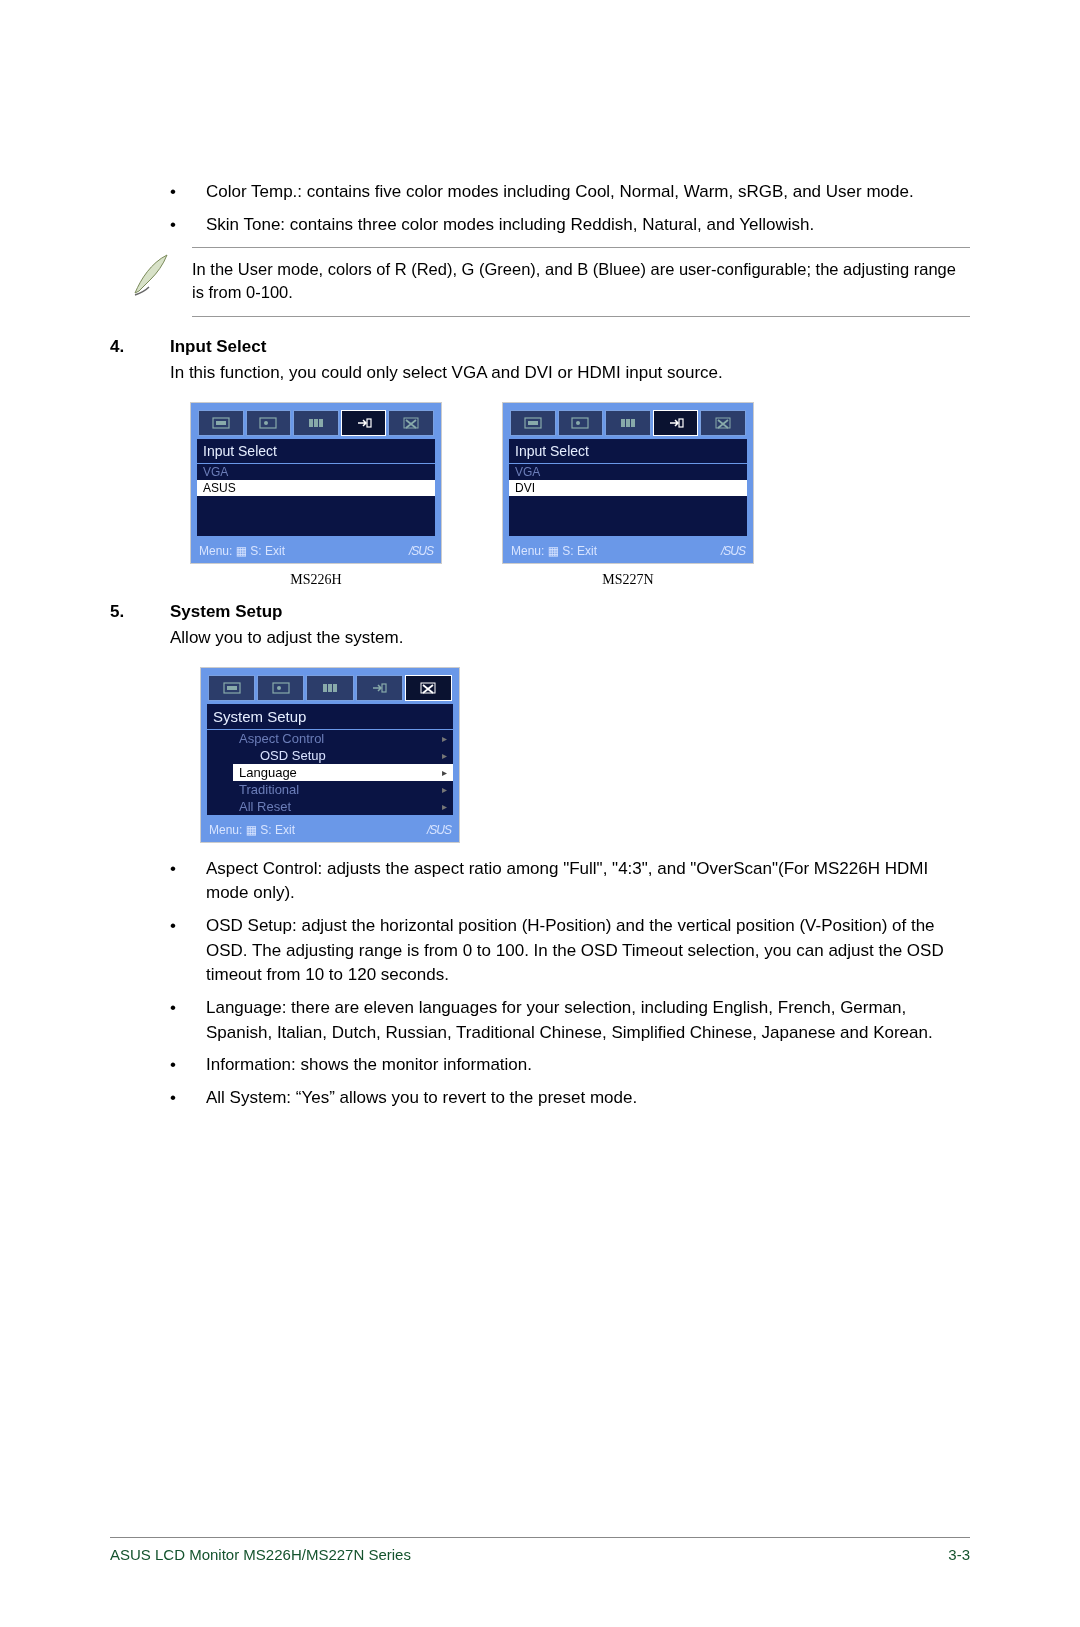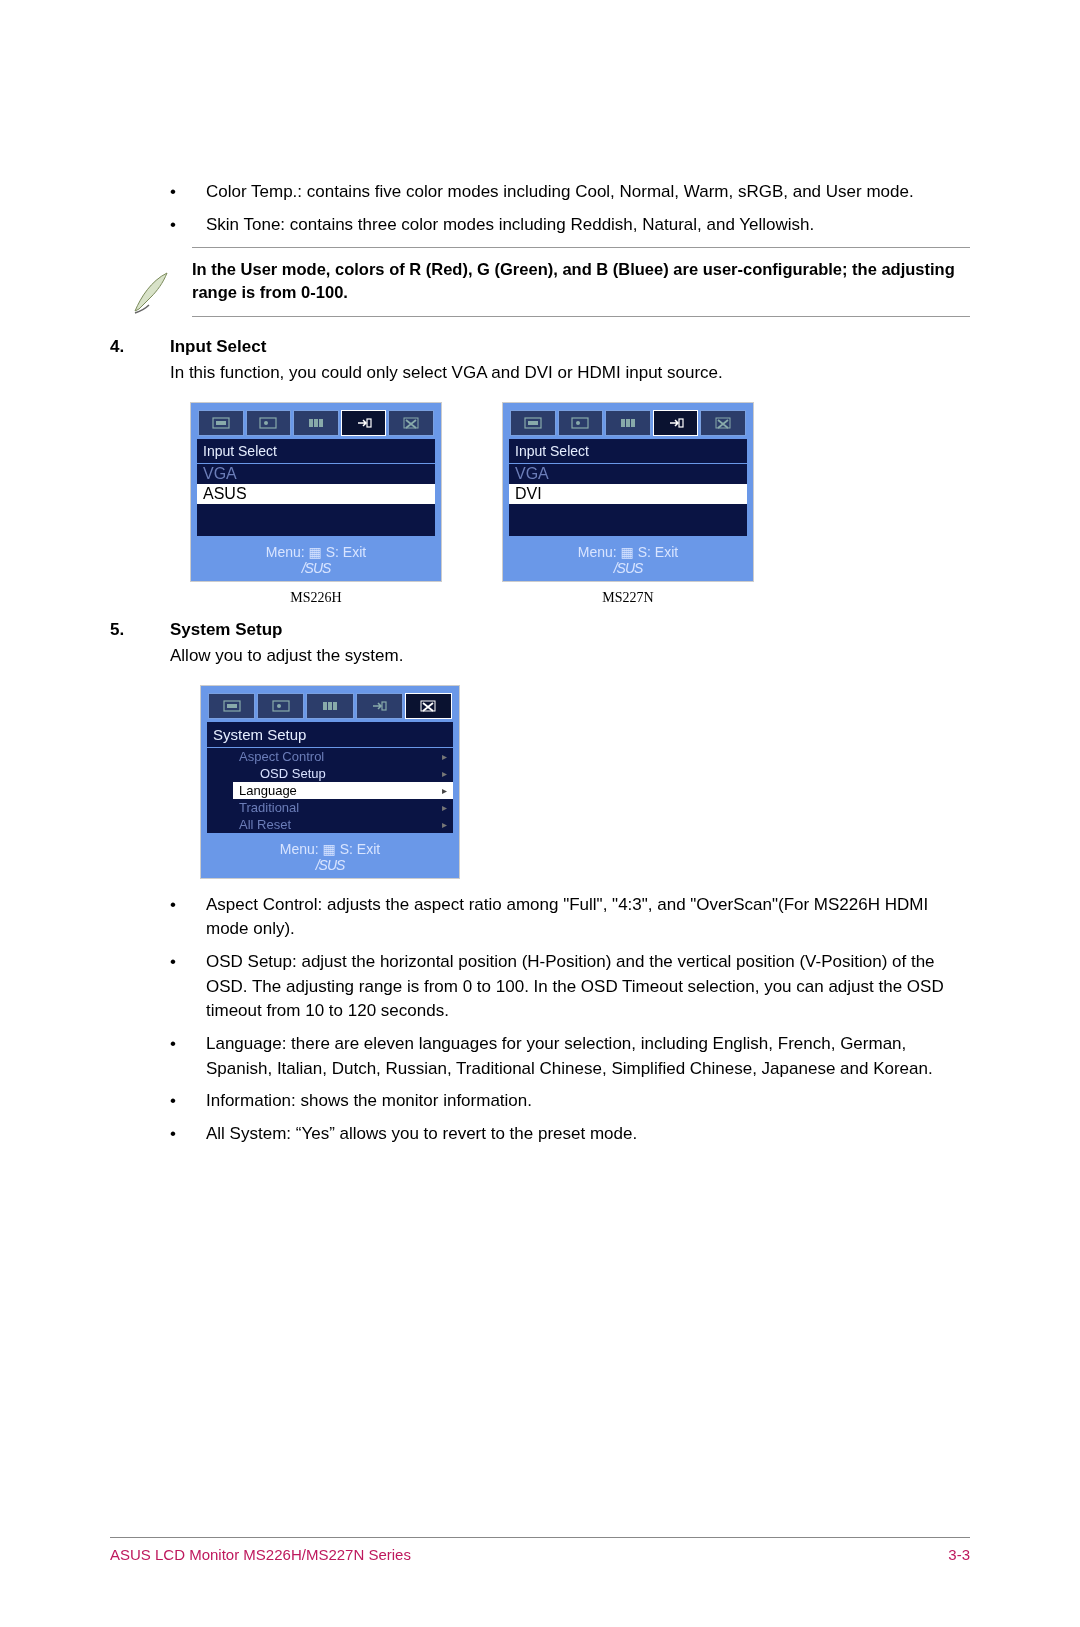--- a/index.html
+++ b/index.html
@@ -28,23 +28,22 @@
   }
   .bullet-dot {
     width: 36px;
     flex-shrink: 0;
   }
   .bullet-text {
     flex: 1;
   }
   .note-block {
     display: flex;
-    align-items: flex-end;
+    align-items: flex-start;
     margin: 10px 0 20px 0;
-    font-weight: bold;
   }
   .note-icon-col {
     width: 82px;
     flex-shrink: 0;
     display: flex;
     justify-content: center;
     padding-top: 4px;
   }
   .note-text-col {
     flex: 1;
@@ -113,21 +112,21 @@
     background: #0a1444;
     color: #e6eeff;
     font-size: 14px;
     padding: 4px 6px;
     margin: 1px 2px;
   }
   .osd-body {
     background: #0a1444;
     margin: 0 2px 2px 2px;
     min-height: 72px;
-    font-size: 16px;
+    font-size: 12px;
   }
   .osd-item {
     color: #6b7db8;
     padding: 1px 6px;
     display: flex;
     justify-content: space-between;
     align-items: center;
   }
   .osd-item.sel {
     background: #fff;
@@ -139,40 +138,39 @@
   }
   .osd-item .chev {
     color: #777;
     font-size: 10px;
   }
   .osd-item.sel .chev { color: #444; }
   .osd-footer {
     display: flex;
     justify-content: space-between;
     align-items: center;
-    font-size: 14px;
+    font-size: 12px;
     color: #d8e4ff;
     padding: 4px 4px 1px 4px;
     margin-top: 4px;
-    flex-direction: column;
   }
   .osd-caption {
     font-size: 14px;
     margin-top: 8px;
     color: #000;
     font-family: Liberation Serif, serif;
   }
   .footer-rule {
     border-top: 1px solid #888;
     margin-top: 40px;
     padding-top: 8px;
     display: flex;
     justify-content: space-between;
     font-size: 15px;
-    color: #be185d;
+    color: #14532d;
     position: absolute;
     left: 110px;
     right: 110px;
     bottom: 64px;
   }
   .quill svg { display:block; }
 </style>
 </head>
 <body>
 

